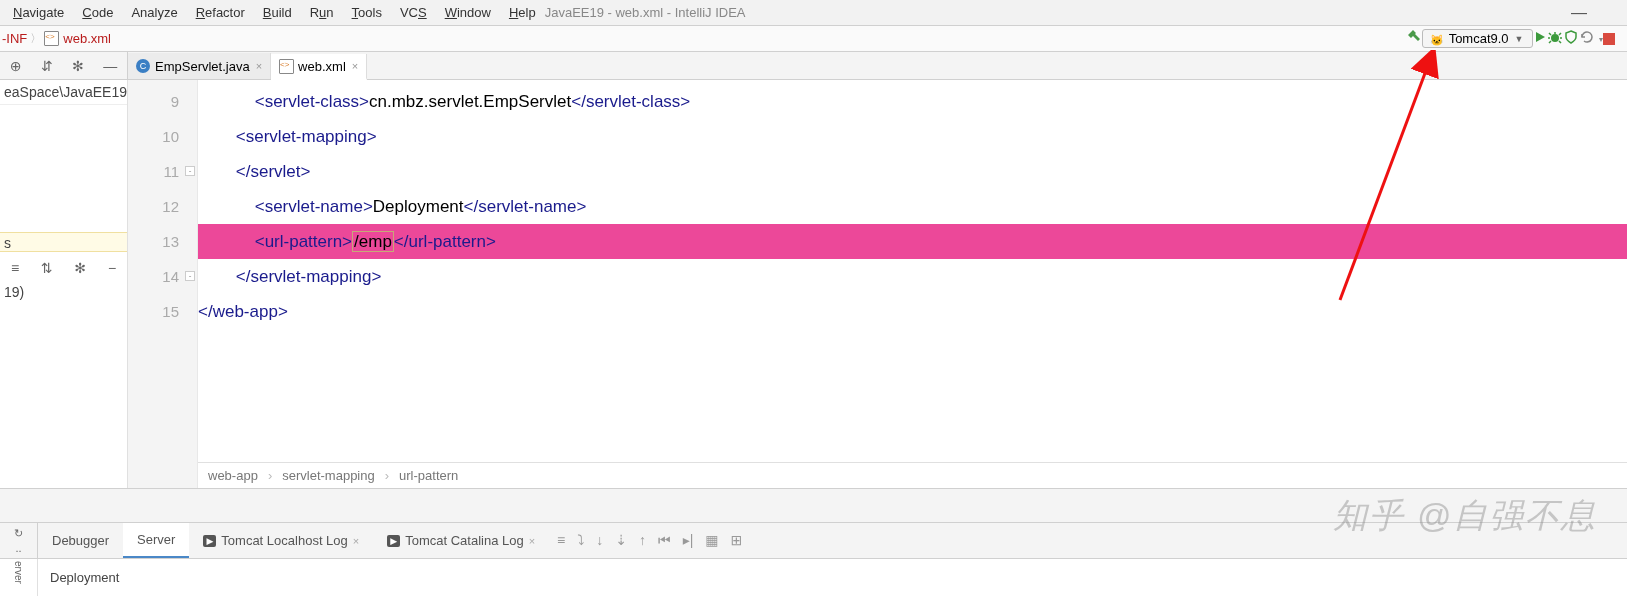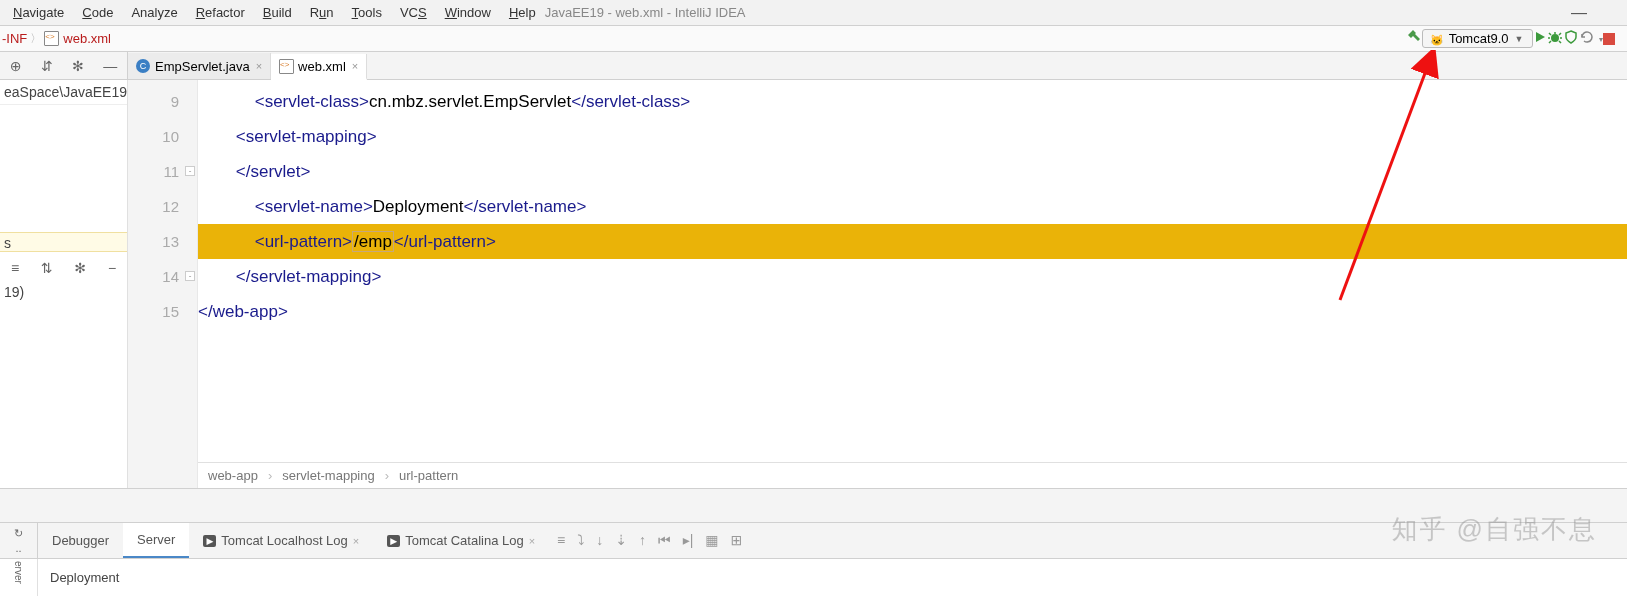--- a/index.html
+++ b/index.html
@@ -49,21 +49,21 @@
 .sidebar .sbtools { position:absolute; top:176px; left:0; right:0; display:flex; justify-content:space-around; padding:4px 0; color:#666; }
 .sidebar .node { position:absolute; top:204px; left:4px; }
 
 
 .editor { flex:1; display:flex; background:#fff; font-family:"Consolas","Courier New",monospace; font-size:17px; position:relative; }
 .gutter { width:70px; background:#f4f4f4; text-align:right; padding-top:4px; border-right:1px solid #e8e8e8; }
 .gutter .ln { height:35px; line-height:35px; color:#aaa; padding-right:18px; font-size:15px; position:relative; }
 .gutter .fold { position:absolute; right:2px; top:12px; width:10px; height:10px; border:1px solid #ccc; background:#fff; font-size:8px; line-height:8px; text-align:center; color:#888; }
 .code { flex:1; padding-top:4px; }
 .line { height:35px; line-height:35px; white-space:pre; }
-.line.hl { background:#eab308; }
+.line.hl { background:#ec4899; }
 .tag-b { color:#1a1b8c; }
 .tag-n { color:#1a1b8c; }
 .txt { color:#000; }
 .boxed { border:1px solid #c8a878; padding:0 1px; }
 
 .editor-crumbs { position:absolute; bottom:0; left:70px; right:0; height:26px; border-top:1px solid #e0e0e0; display:flex; align-items:center; font-family:"Segoe UI"; font-size:13px; color:#777; padding-left:10px; gap:10px; }
 .editor-crumbs .csep { color:#bbb; }
 
 
 .bottom1 { height:34px; border-top:1px solid #d0d0d0; background:#f4f4f4; position:relative; }
@@ -74,21 +74,21 @@
 .bottom2 .btab.active { background:#fff; border-bottom:2px solid #4a88c7; }
 .bottom2 .logbadge { background:#555; color:#fff; font-size:9px; padding:1px 3px; border-radius:2px; }
 .bottom2 .btab .close-x { color:#aaa; font-size:11px; }
 .bottom2 .tool-icons { display:flex; gap:12px; margin-left:8px; color:#999; font-size:14px; }
 
 .bottom3 { height:38px; border-top:1px solid #d0d0d0; background:#fff; display:flex; align-items:center; }
 .bottom3 .side { width:38px; height:100%; border-right:1px solid #e0e0e0; font-size:10px; color:#666; display:flex; align-items:center; writing-mode:vertical-rl; padding:2px; }
 .bottom3 .lbl { padding-left:12px; font-size:13px; color:#444; }
 
 
-.watermark { position:absolute; right:30px; bottom:50px; font-size:26px; color:rgba(140,140,140,0.45); pointer-events:none; letter-spacing:2px; }
+.watermark { position:absolute; right:30px; bottom:58px; font-size:34px; color:rgba(140,140,140,0.45); font-style:italic; pointer-events:none; letter-spacing:2px; }
 .arrow-svg { position:absolute; pointer-events:none; }
 </style>
 </head>
 <body>
 
 <div class="menubar">
   <span class="menu-item"><u>N</u>avigate</span>
   <span class="menu-item"><u>C</u>ode</span>
   <span class="menu-item">Analyze</span>
   <span class="menu-item"><u>R</u>efactor</span>

